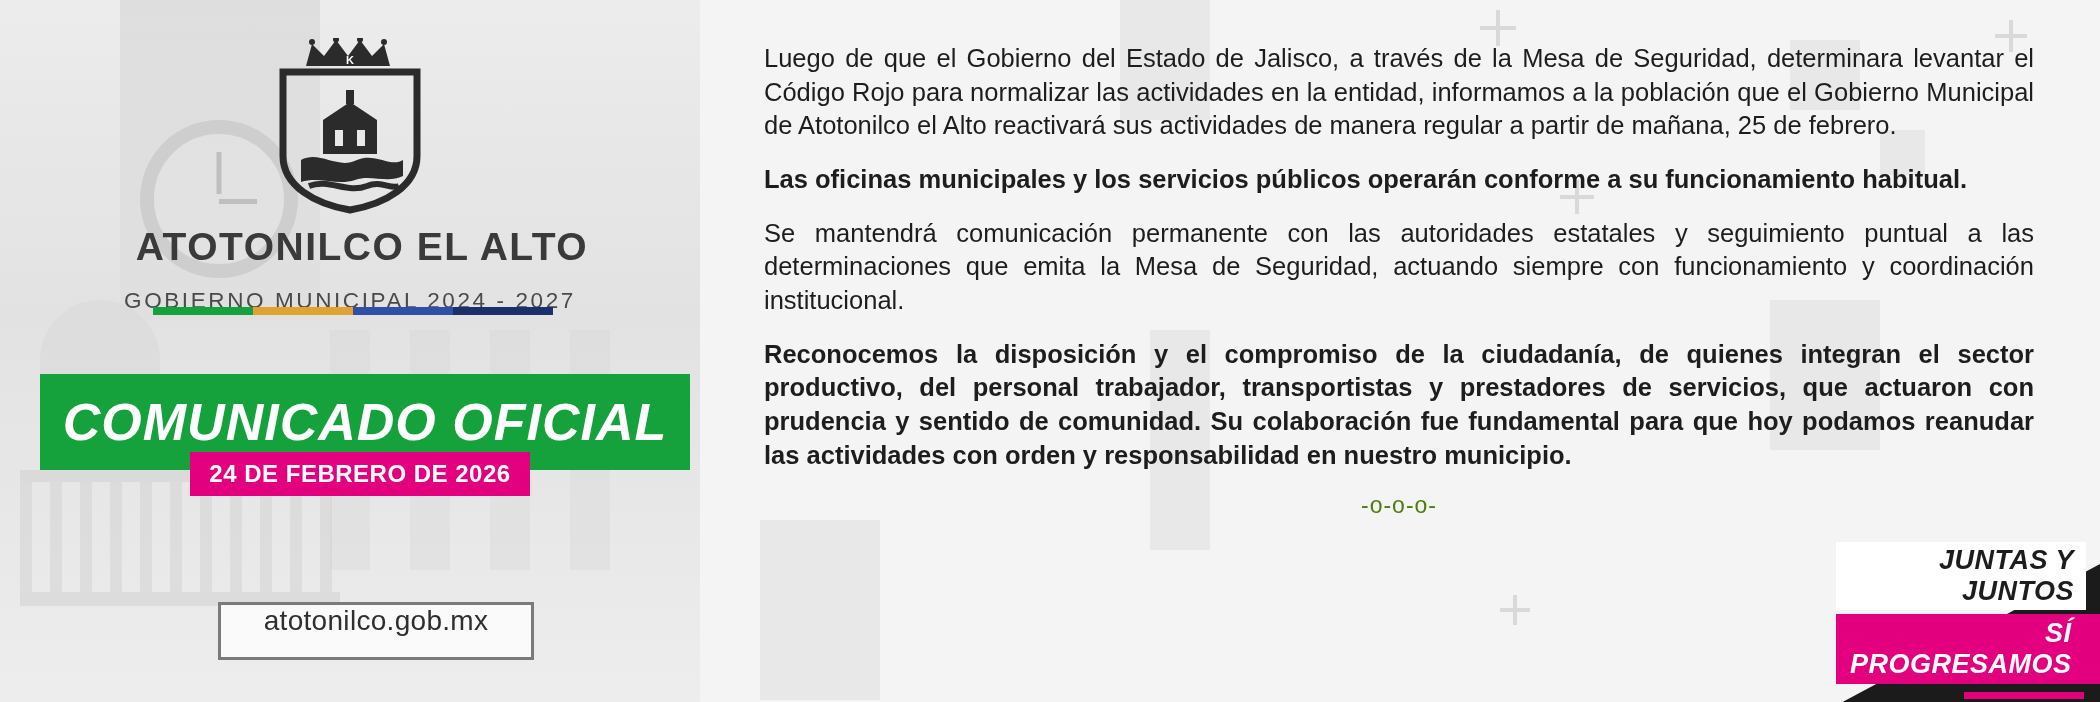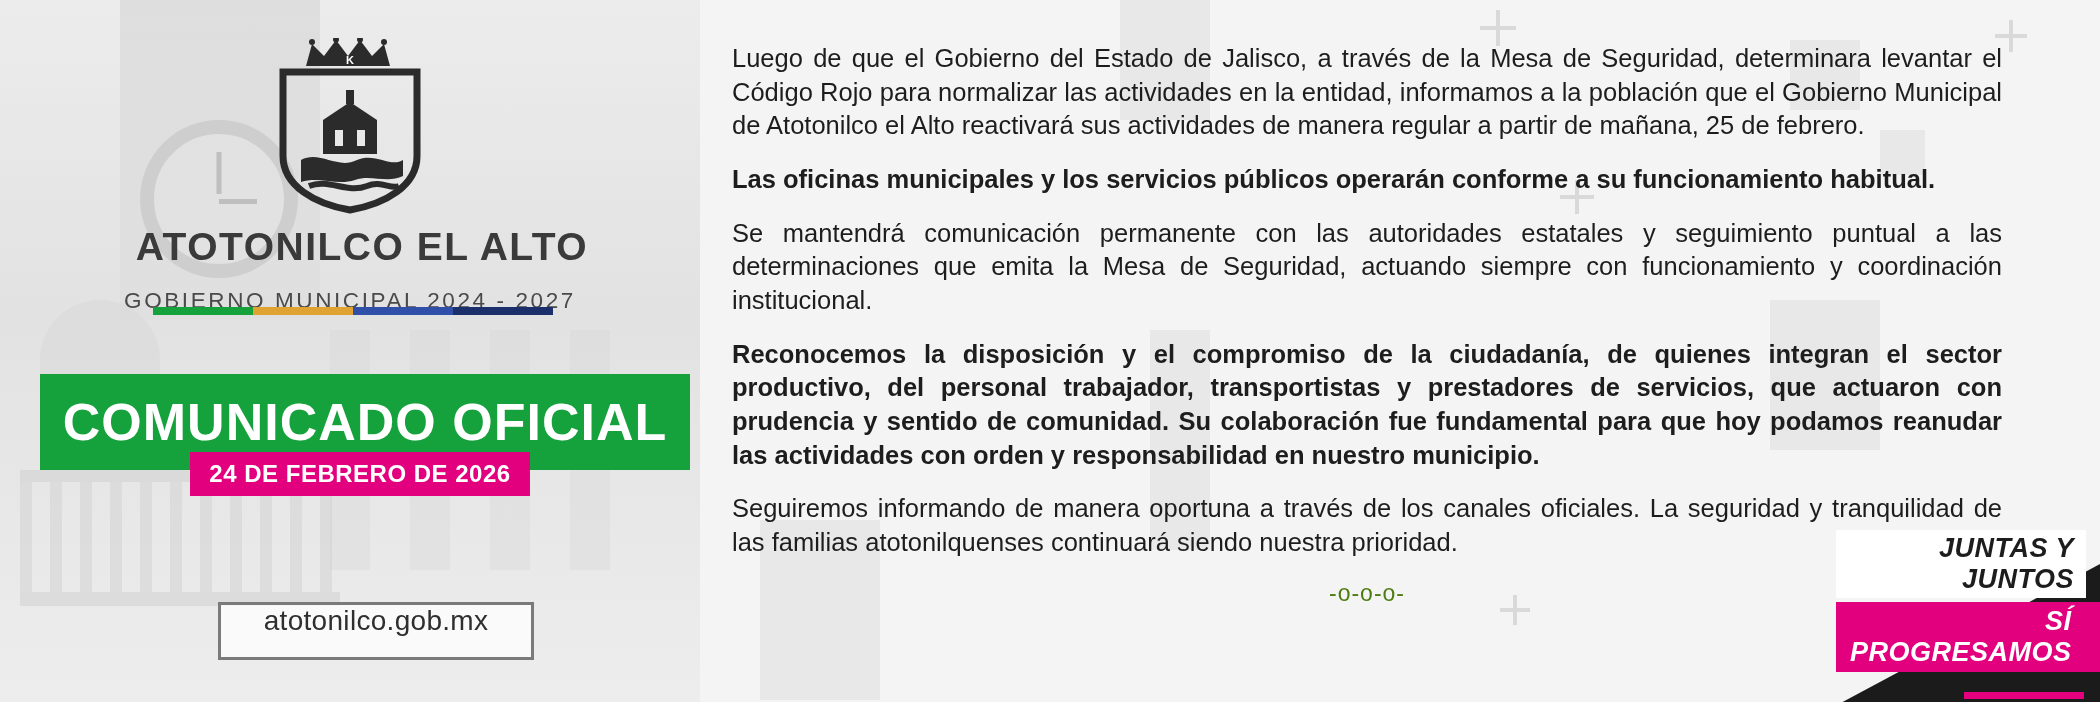--- a/index.html
+++ b/index.html
@@ -169,20 +169,21 @@
     background: #15a23c;
     display: flex;
     align-items: center;
     justify-content: center;
   }
   .green-banner .txt {
     color: #ffffff;
     font-weight: bold;
     font-size: 52px;
     letter-spacing: 1px;
+    font-style: italic;
   }
   .pink-banner {
     position: absolute;
     left: 190px; top: 452px;
     width: 340px; height: 44px;
     background: #e3007f;
     display: flex;
     align-items: center;
     justify-content: center;
   }
@@ -206,21 +207,21 @@
   }
   .web-box .txt {
     font-size: 28px;
     color: #2f2f2f;
     letter-spacing: .3px;
   }
 
   
   .content {
     position: absolute;
-    left: 732px; top: 42px;
+    left: 764px; top: 42px;
     width: 1270px;
   }
   .content p {
     margin: 0 0 20px 0;
     font-family: "Liberation Sans", sans-serif;
     font-size: 25.5px;
     line-height: 1.32;
     color: #1d1d1d;
     text-align: justify;
   }
@@ -229,21 +230,21 @@
     margin-top: 18px;
     text-align: center;
     font-size: 23px;
     color: #4d7c0f;
     letter-spacing: 1px;
   }
 
   
   .slogan {
     position: absolute;
-    right: 14px; bottom: 30px;
+    right: 14px; bottom: 18px;
     width: 250px;
     text-align: right;
     z-index: 5;
   }
   .slogan .line1 {
     background: #ffffff;
     color: #1d1d1d;
     font-weight: bold;
     font-size: 27px;
     padding: 3px 12px 3px 14px;
@@ -358,21 +359,20 @@
     <div class="web-box">
       <span class="txt">atotonilco.gob.mx</span>
     </div>
   </div>
 
   <div class="content">
     <p>Luego de que el Gobierno del Estado de Jalisco, a través de la Mesa de Seguridad, determinara levantar el Código Rojo para normalizar las actividades en la entidad, informamos a la población que el Gobierno Municipal de Atotonilco el Alto reactivará sus actividades de manera regular a partir de mañana, 25 de febrero.</p>
     <p class="bold">Las oficinas municipales y los servicios públicos operarán conforme a su funcionamiento habitual.</p>
     <p>Se mantendrá comunicación permanente con las autoridades estatales y seguimiento puntual a las determinaciones que emita la Mesa de Seguridad, actuando siempre con funcionamiento y coordinación institucional.</p>
     <p class="bold">Reconocemos la disposición y el compromiso de la ciudadanía, de quienes integran el sector productivo, del personal trabajador, transportistas y prestadores de servicios, que actuaron con prudencia y sentido de comunidad. Su colaboración fue fundamental para que hoy podamos reanudar las actividades con orden y responsabilidad en nuestro municipio.</p>
-    <p>Seguiremos informando de manera oportuna a través de los canales oficiales. La seguridad y tranquilidad de las familias atotonilquenses continuará siendo nuestra prioridad.</p>
     <div class="dashes">-o-o-o-</div>
   </div>
 
   <div class="black-corner2"></div>
   <div class="black-corner"></div>
   <div class="slogan">
     <div class="line1">JUNTAS Y JUNTOS</div><br>
     <div class="line2">SÍ PROGRESAMOS</div>
   </div>
   <div class="pink-dash"></div>

